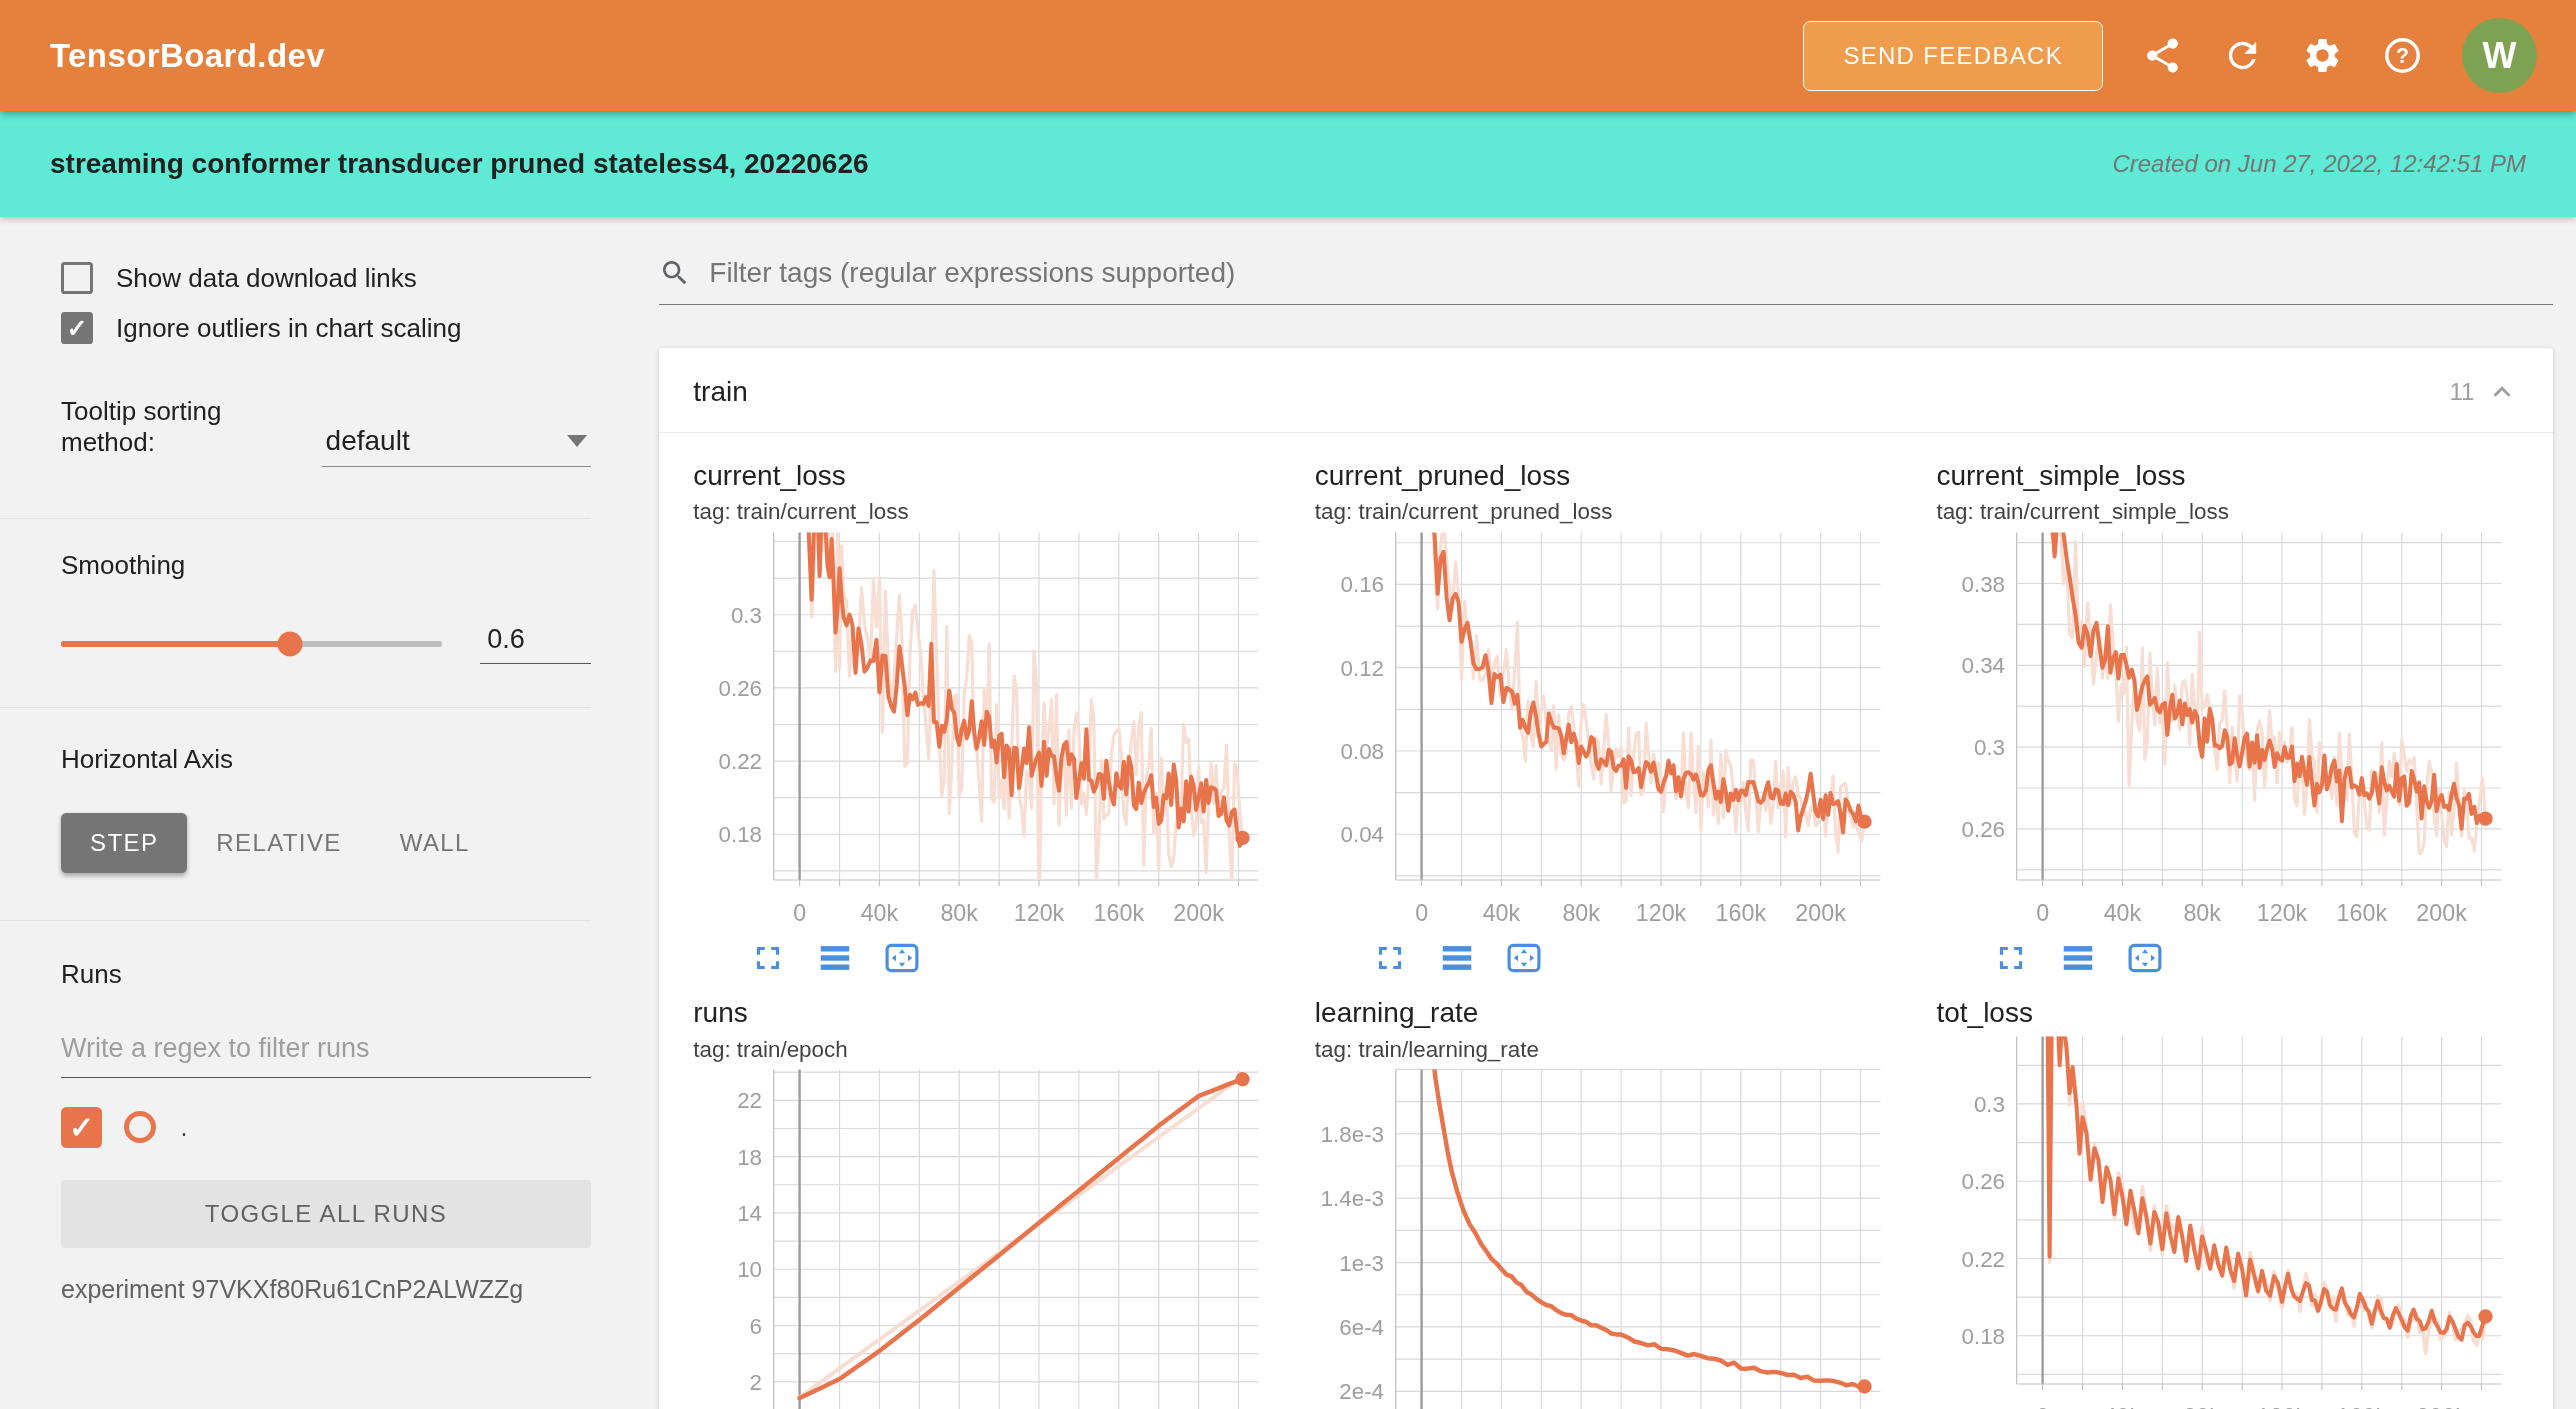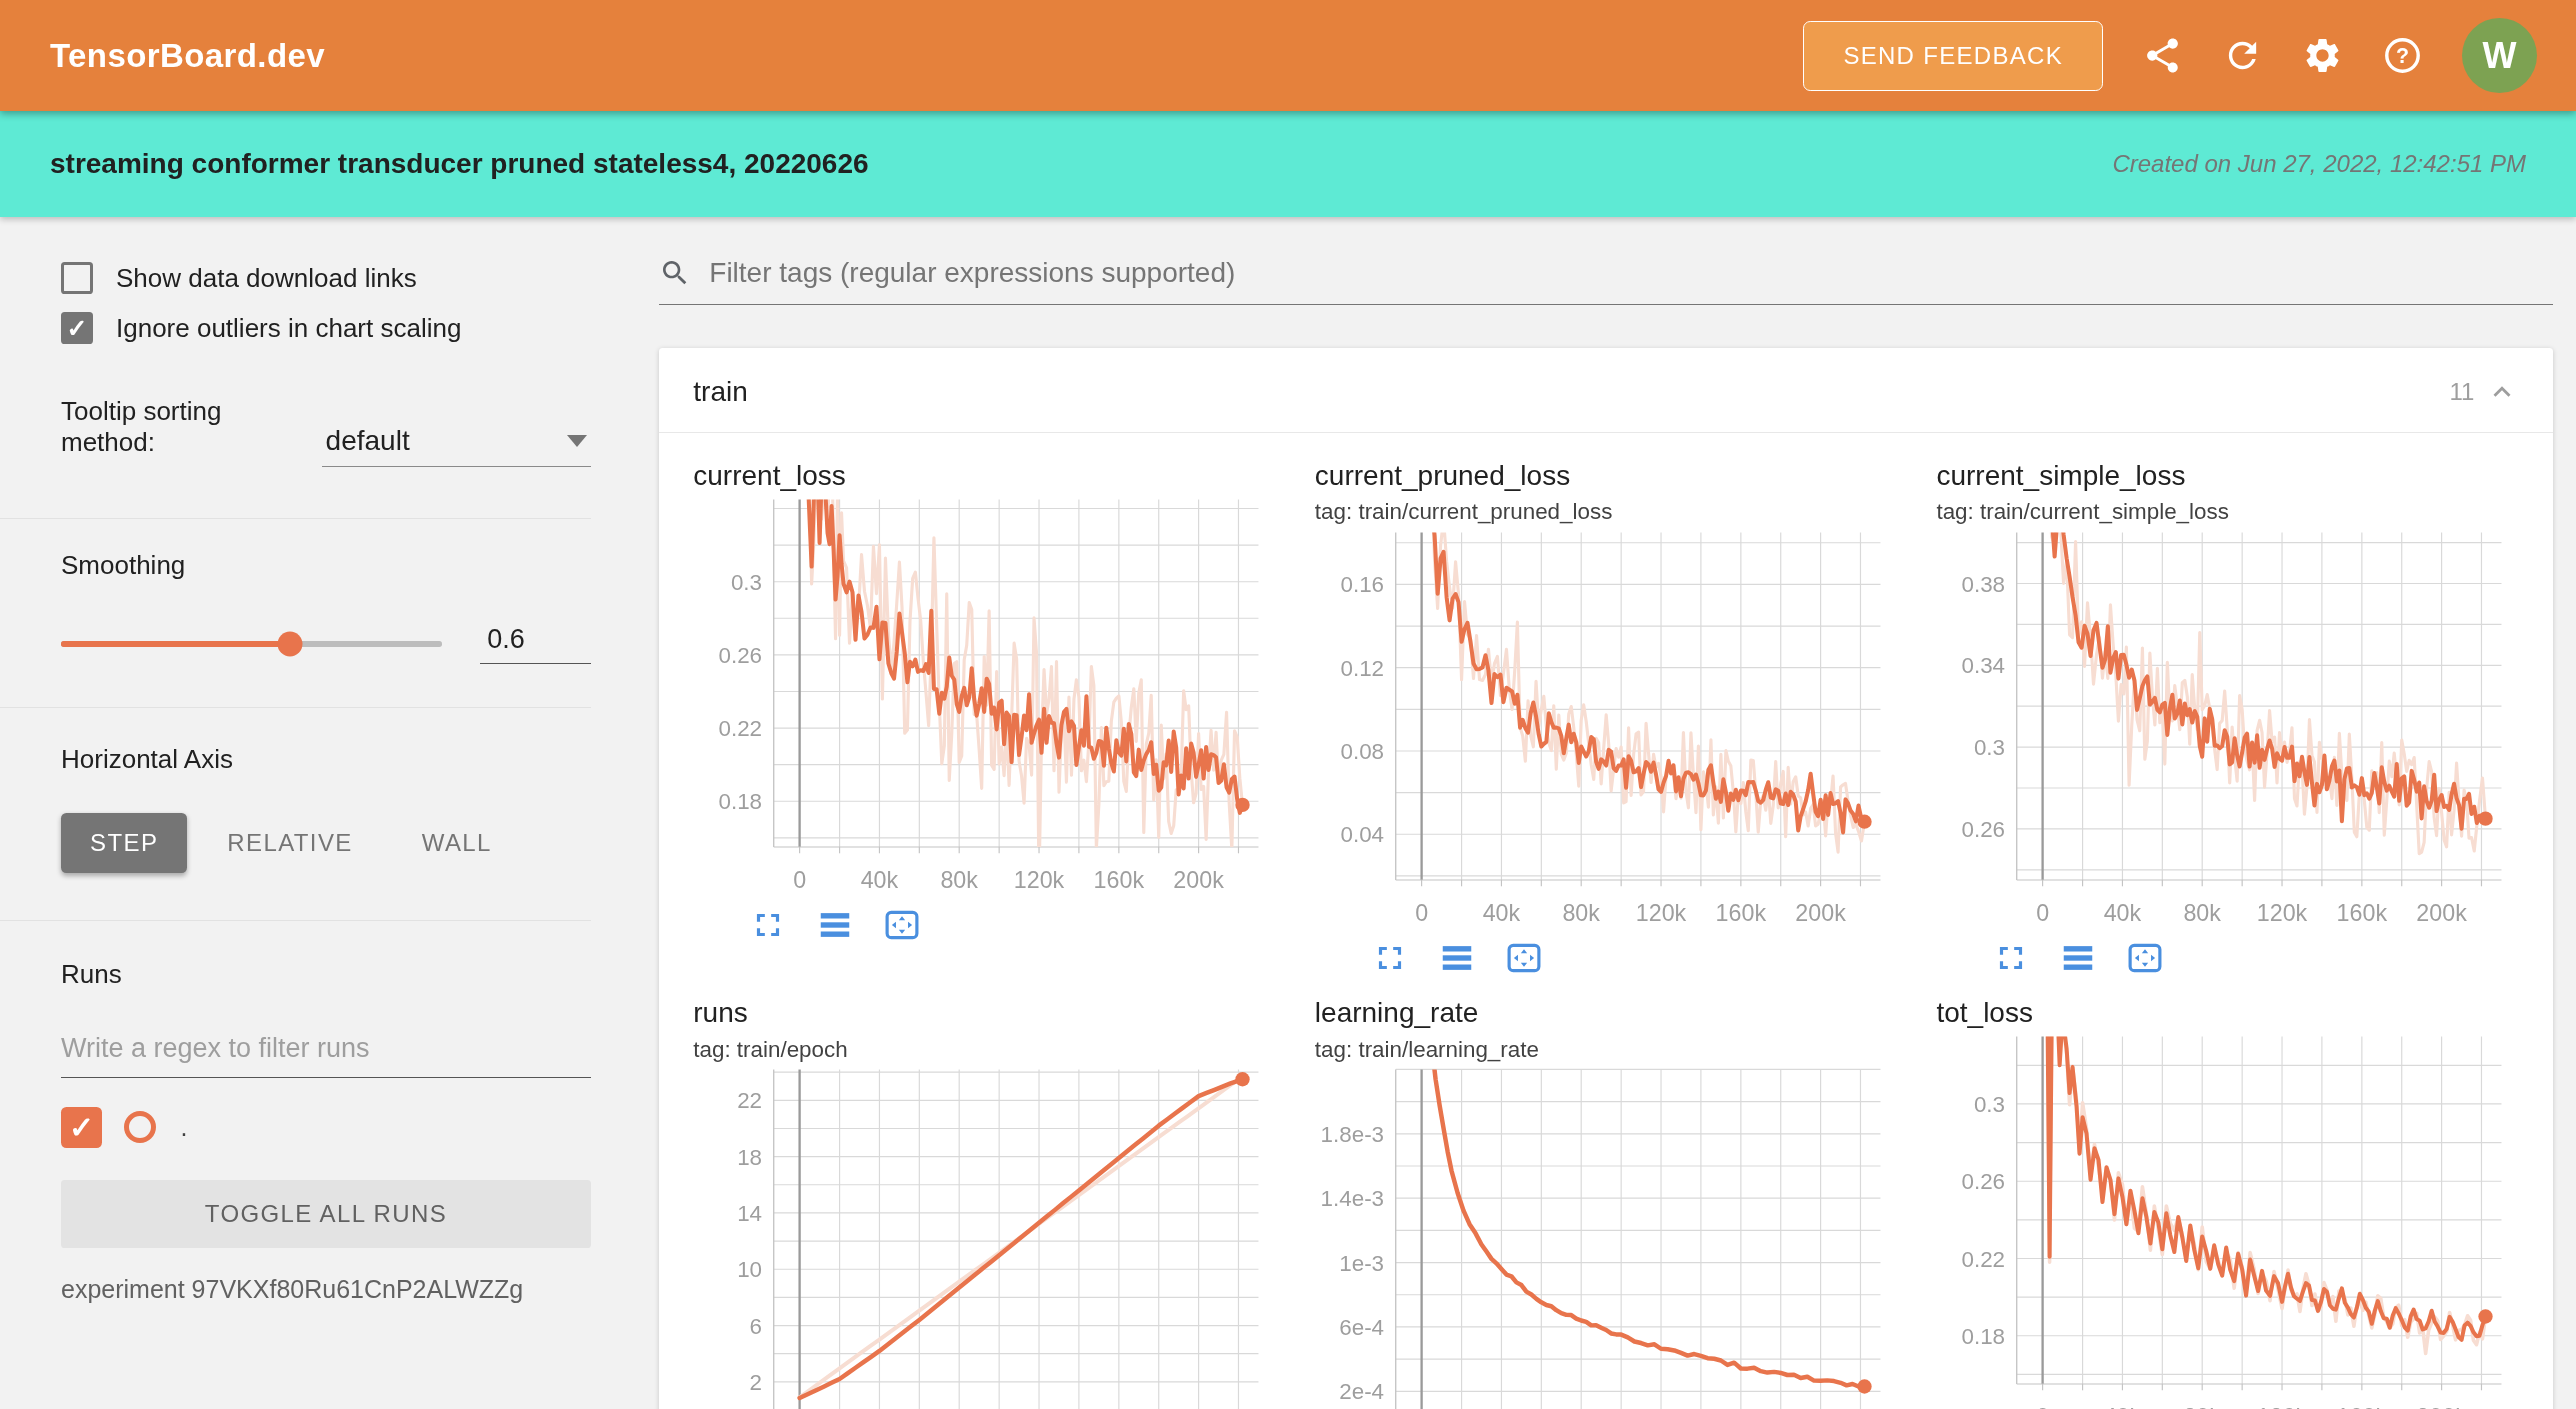--- a/index.html
+++ b/index.html
@@ -56,21 +56,21 @@
   
   .section-label { font-size:26px; color:#212121; }
   .smoothing-section { margin-top:32px; padding-bottom:43px; }
   .slider-row { display:flex; align-items:center; gap:38px; margin-top:43px; }
   .slider { position:relative; flex:1; height:5.4px; background:#bdbdbd; border-radius:2.7px; cursor:pointer; }
   .slider-fill { position:absolute; left:0; top:0; bottom:0; background:#e8744c; border-radius:2.7px; }
   .slider-thumb { position:absolute; top:50%; transform:translate(-50%,-50%); width:25px; height:25px; border-radius:50%; background:#e8744c; }
   .smooth-val { width:111px; border-bottom:1.8px solid #555; font-size:27px; padding:0 7.2px 7.2px 7.2px; }
   
   .ha-section { margin-top:36px; padding-bottom:47px; }
-  .ha-btns { display:flex; gap:11px; margin-top:38px; }
+  .ha-btns { display:flex; gap:0; margin-top:38px; }
   .ha-btn { font-size:24px; letter-spacing:1.4px; color:#757575; padding:16px 29px; border-radius:5.4px; background:transparent; border:none; font-family:inherit; cursor:pointer; }
   .ha-btn.selected { background:#757575; color:#fff; box-shadow:0 2.7px 5.4px rgba(0,0,0,.3); }
   
   .runs-section { margin-top:39px; }
   .runs-filter { width:100%; border:none; border-bottom:1.8px solid #555; background:transparent; outline:none; font-size:27px; font-family:inherit; padding:10.7px 0 12.5px 0; margin-top:32px; color:#212121; }
   .runs-filter::placeholder { color:#9e9e9e; }
   .run-row { display:flex; align-items:center; gap:21.5px; margin-top:29px; }
   .run-cb { width:41px; height:41px; border-radius:5.4px; background:#e8744c; color:#fff; display:flex; align-items:center; justify-content:center; font-size:30px; font-weight:700; cursor:pointer; }
   .run-circle { width:32px; height:32px; border-radius:50%; border:5.4px solid #e8744c; cursor:pointer; }
   .run-name { font-size:25px; color:#424242; margin-left:3.6px; }
@@ -192,20 +192,21 @@
           <span>11</span>
           <svg width="34" height="34" viewBox="0 0 24 24">
               <path fill="#9e9e9e" d="M7.41 15.41 12 10.83l4.59 4.58L18 14l-6-6-6 6z"></path>
             </svg>
         </div>
       </div>
       <div class="card-divider"></div>
       <div class="charts">
   <div class="chart-cell">
     <div class="chart-title">current_loss</div>
+    <div class="chart-tag">tag: train/current_loss</div>
     <svg class="plot" viewBox="0 0 640 452">
               <clipPath id="cp0">
                 <rect x="85" y="6" width="541" height="388"></rect>
               </clipPath>
               <line x1="85" x2="626" y1="383.8" y2="383.8" stroke="#d9d9d9" stroke-width="1.3"></line>
               <line x1="85" x2="626" y1="342.9" y2="342.9" stroke="#d9d9d9" stroke-width="1.3"></line>
               <line x1="85" x2="626" y1="302.1" y2="302.1" stroke="#d9d9d9" stroke-width="1.3"></line>
               <line x1="85" x2="626" y1="261.3" y2="261.3" stroke="#d9d9d9" stroke-width="1.3"></line>
               <line x1="85" x2="626" y1="220.4" y2="220.4" stroke="#d9d9d9" stroke-width="1.3"></line>
               <line x1="85" x2="626" y1="179.6" y2="179.6" stroke="#d9d9d9" stroke-width="1.3"></line>

